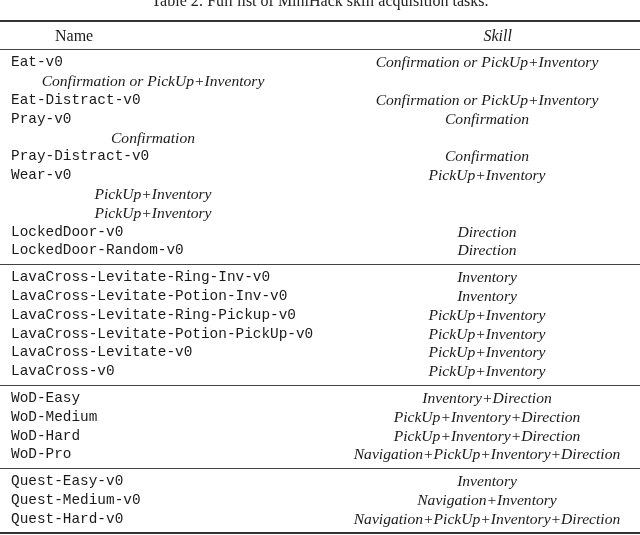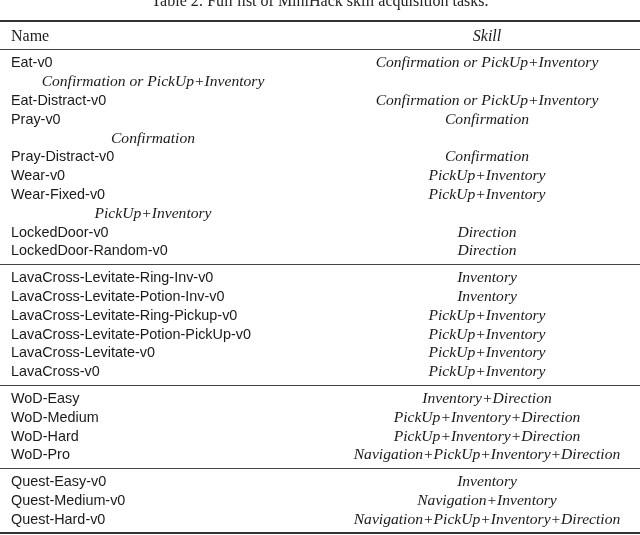--- a/index.html
+++ b/index.html
@@ -39,26 +39,27 @@
     .rule.thin { height: 1px; background: #444; }
     .row {
       display: flex;
       height: 18.8px;
       align-items: center;
     }
     .header-row {
       height: 27px;
       display: flex;
       align-items: center;
+      margin-left: 44px;
     }
     .cell-name {
       width: 334px;
       padding-left: 11px;
       box-sizing: border-box;
-      font-family: Liberation Sans, sans-serif;
+      font-family: Liberation Mono, monospace;
       font-size: 14.4px;
       white-space: nowrap;
     }
     .header-row .cell-name {
       font-family: "Liberation Serif", "DejaVu Serif", serif;
       font-size: 16px;
     }
     .cell-skill {
       width: 306px;
       text-align: center;
@@ -108,21 +109,20 @@
       </div>
     <div class="row">
         <div class="cell-name">Pray-Distract-v0</div>
         <div class="cell-skill">Confirmation</div>
       </div>
     <div class="row">
         <div class="cell-name">Wear-v0</div>
         <div class="cell-skill">PickUp+Inventory</div>
       </div>
     <div class="row">
-        <div class="cell-name">Wear-Fixed-v0</div>
         <div class="cell-skill">PickUp+Inventory</div>
       </div>
     <div class="row">
         <div class="cell-skill">PickUp+Inventory</div>
       </div>
     <div class="row">
         <div class="cell-name">LockedDoor-v0</div>
         <div class="cell-skill">Direction</div>
       </div>
     <div class="row">

